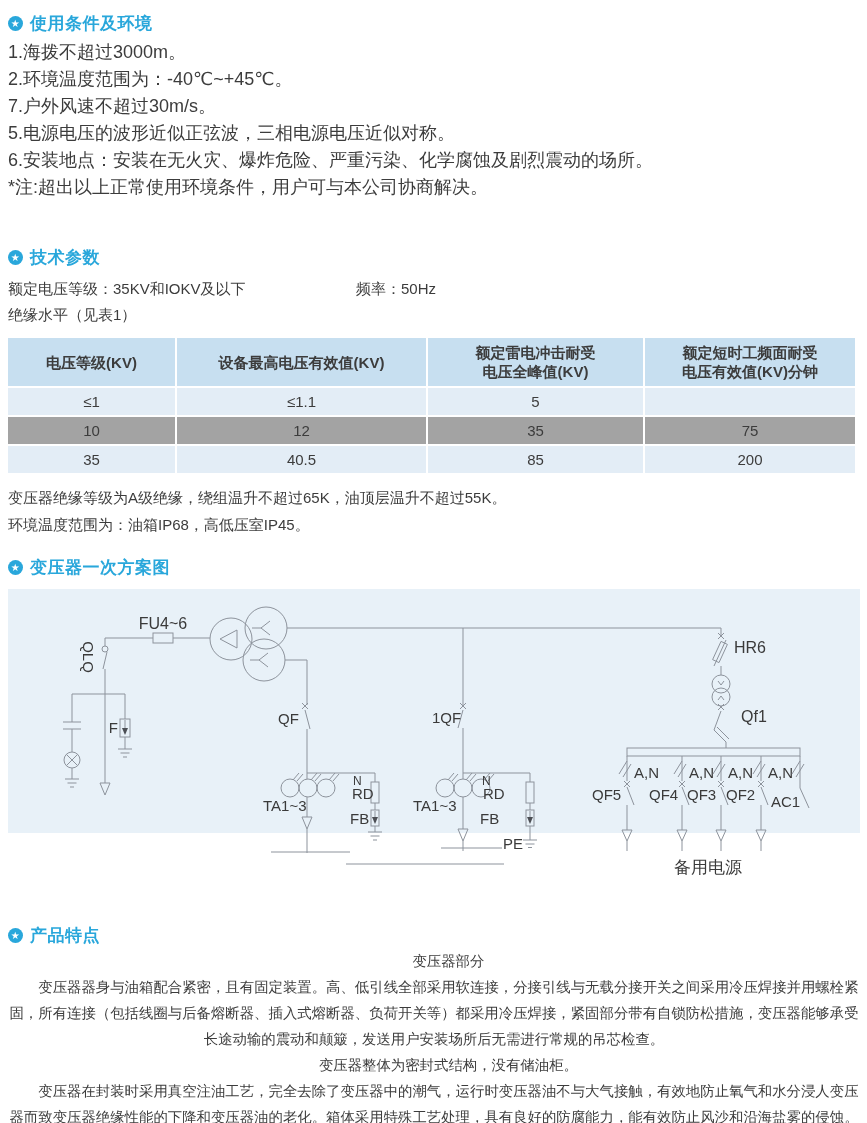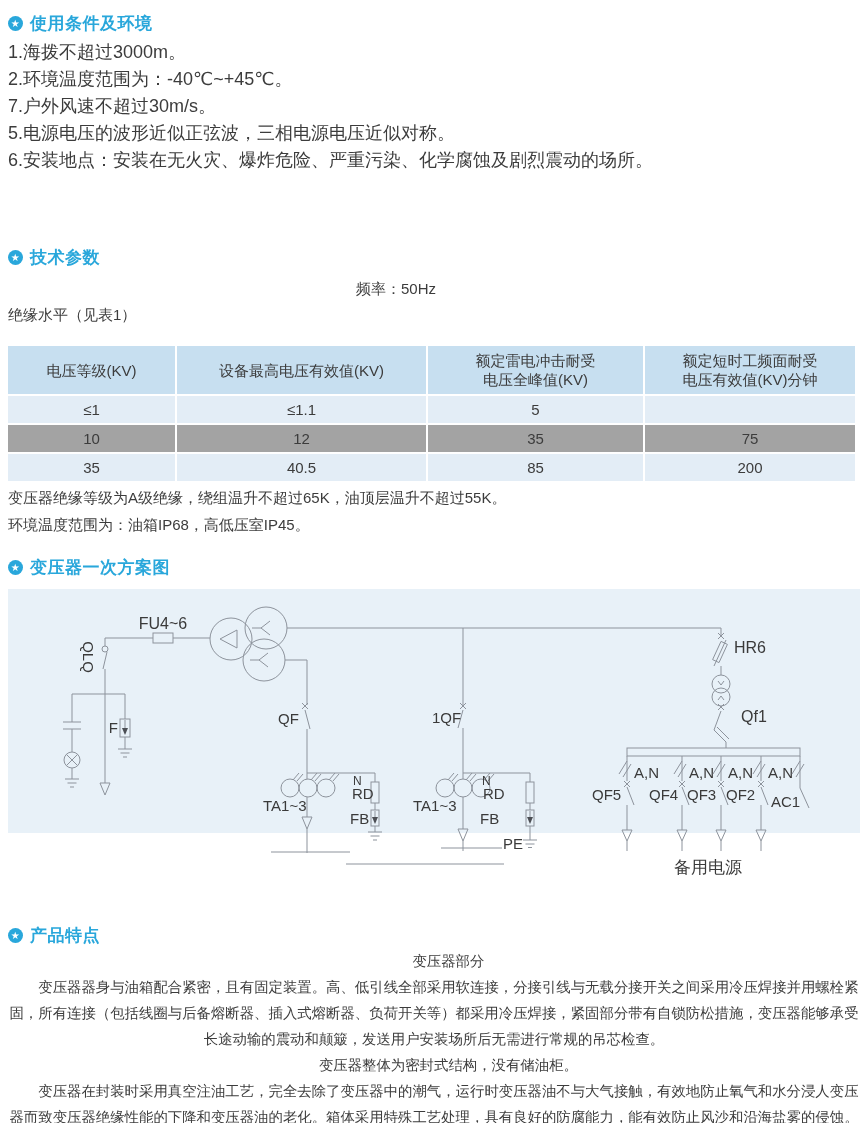--- a/index.html
+++ b/index.html
@@ -15,21 +15,21 @@
   }
   .hicon {
     width:15px; height:15px; border-radius:50%; background:#29a7db; color:#fff;
     font-size:10px; line-height:15px; text-align:center; display:inline-block; flex:0 0 15px;
   }
   .usage-list div { font-size:18px; line-height:26.9px; }
   .tline { font-size:15px; }
   .freq { position:absolute; left:348px; top:0; }
   .tbl { width:847px; font-size:15px; }
   .trow { display:grid; grid-template-columns:167px 249px 215px 210px; column-gap:2px; margin-top:2px; }
-  .trow.head { margin-top:8px; }
+  .trow.head { margin-top:0;font-weight:bold; }
   .c {
     background:#e3edf6; height:27px; display:flex; align-items:center; justify-content:center;
     text-align:center;
   }
   .trow.head .c { background:#c7dff0; height:48px; white-space:pre-line; line-height:19px; }
   .trow.r-even .c { background:#a3a3a3; }
   .note { font-size:15px; }
   .panel { position:absolute; left:8px; top:589px; width:852px; height:244px; background:#e8f1f8; }
   .dg line, .dg circle, .dg rect, .dg polygon, .dg polyline {
     stroke:#8d939c; stroke-width:1; fill:none;
@@ -49,27 +49,29 @@
 <div class="abs sec-h" style="top:12px">
   <span class="hicon">★</span>
   <span>使用条件及环境</span>
 </div>
 <div class="abs usage-list" style="top:39px">
   <div>1.海拨不超过3000m。</div>
   <div>2.环境温度范围为：-40℃~+45℃。</div>
   <div>7.户外风速不超过30m/s。</div>
   <div>5.电源电压的波形近似正弦波，三相电源电压近似对称。</div>
   <div>6.安装地点：安装在无火灾、爆炸危险、严重污染、化学腐蚀及剧烈震动的场所。</div>
+  <div>*注:超出以上正常使用环境条件，用户可与本公司协商解决。</div>
 </div>
 
 <div class="abs sec-h" style="top:246px">
   <span class="hicon">★</span>
   <span>技术参数</span>
 </div>
 <div class="abs tline" style="top:280px; width:849px">
+  <span>额定电压等级：35KV和IOKV及以下</span>
   <span class="freq">频率：50Hz</span>
 </div>
 <div class="abs tline" style="top:306px">绝缘水平（见表1）</div>
 
 <div class="abs tbl" style="top:338px">
   <div class="trow head">
     <div class="c">电压等级(KV)</div>
     <div class="c">设备最高电压有效值(KV)</div>
     <div class="c">额定雷电冲击耐受
 电压全峰值(KV)</div>

